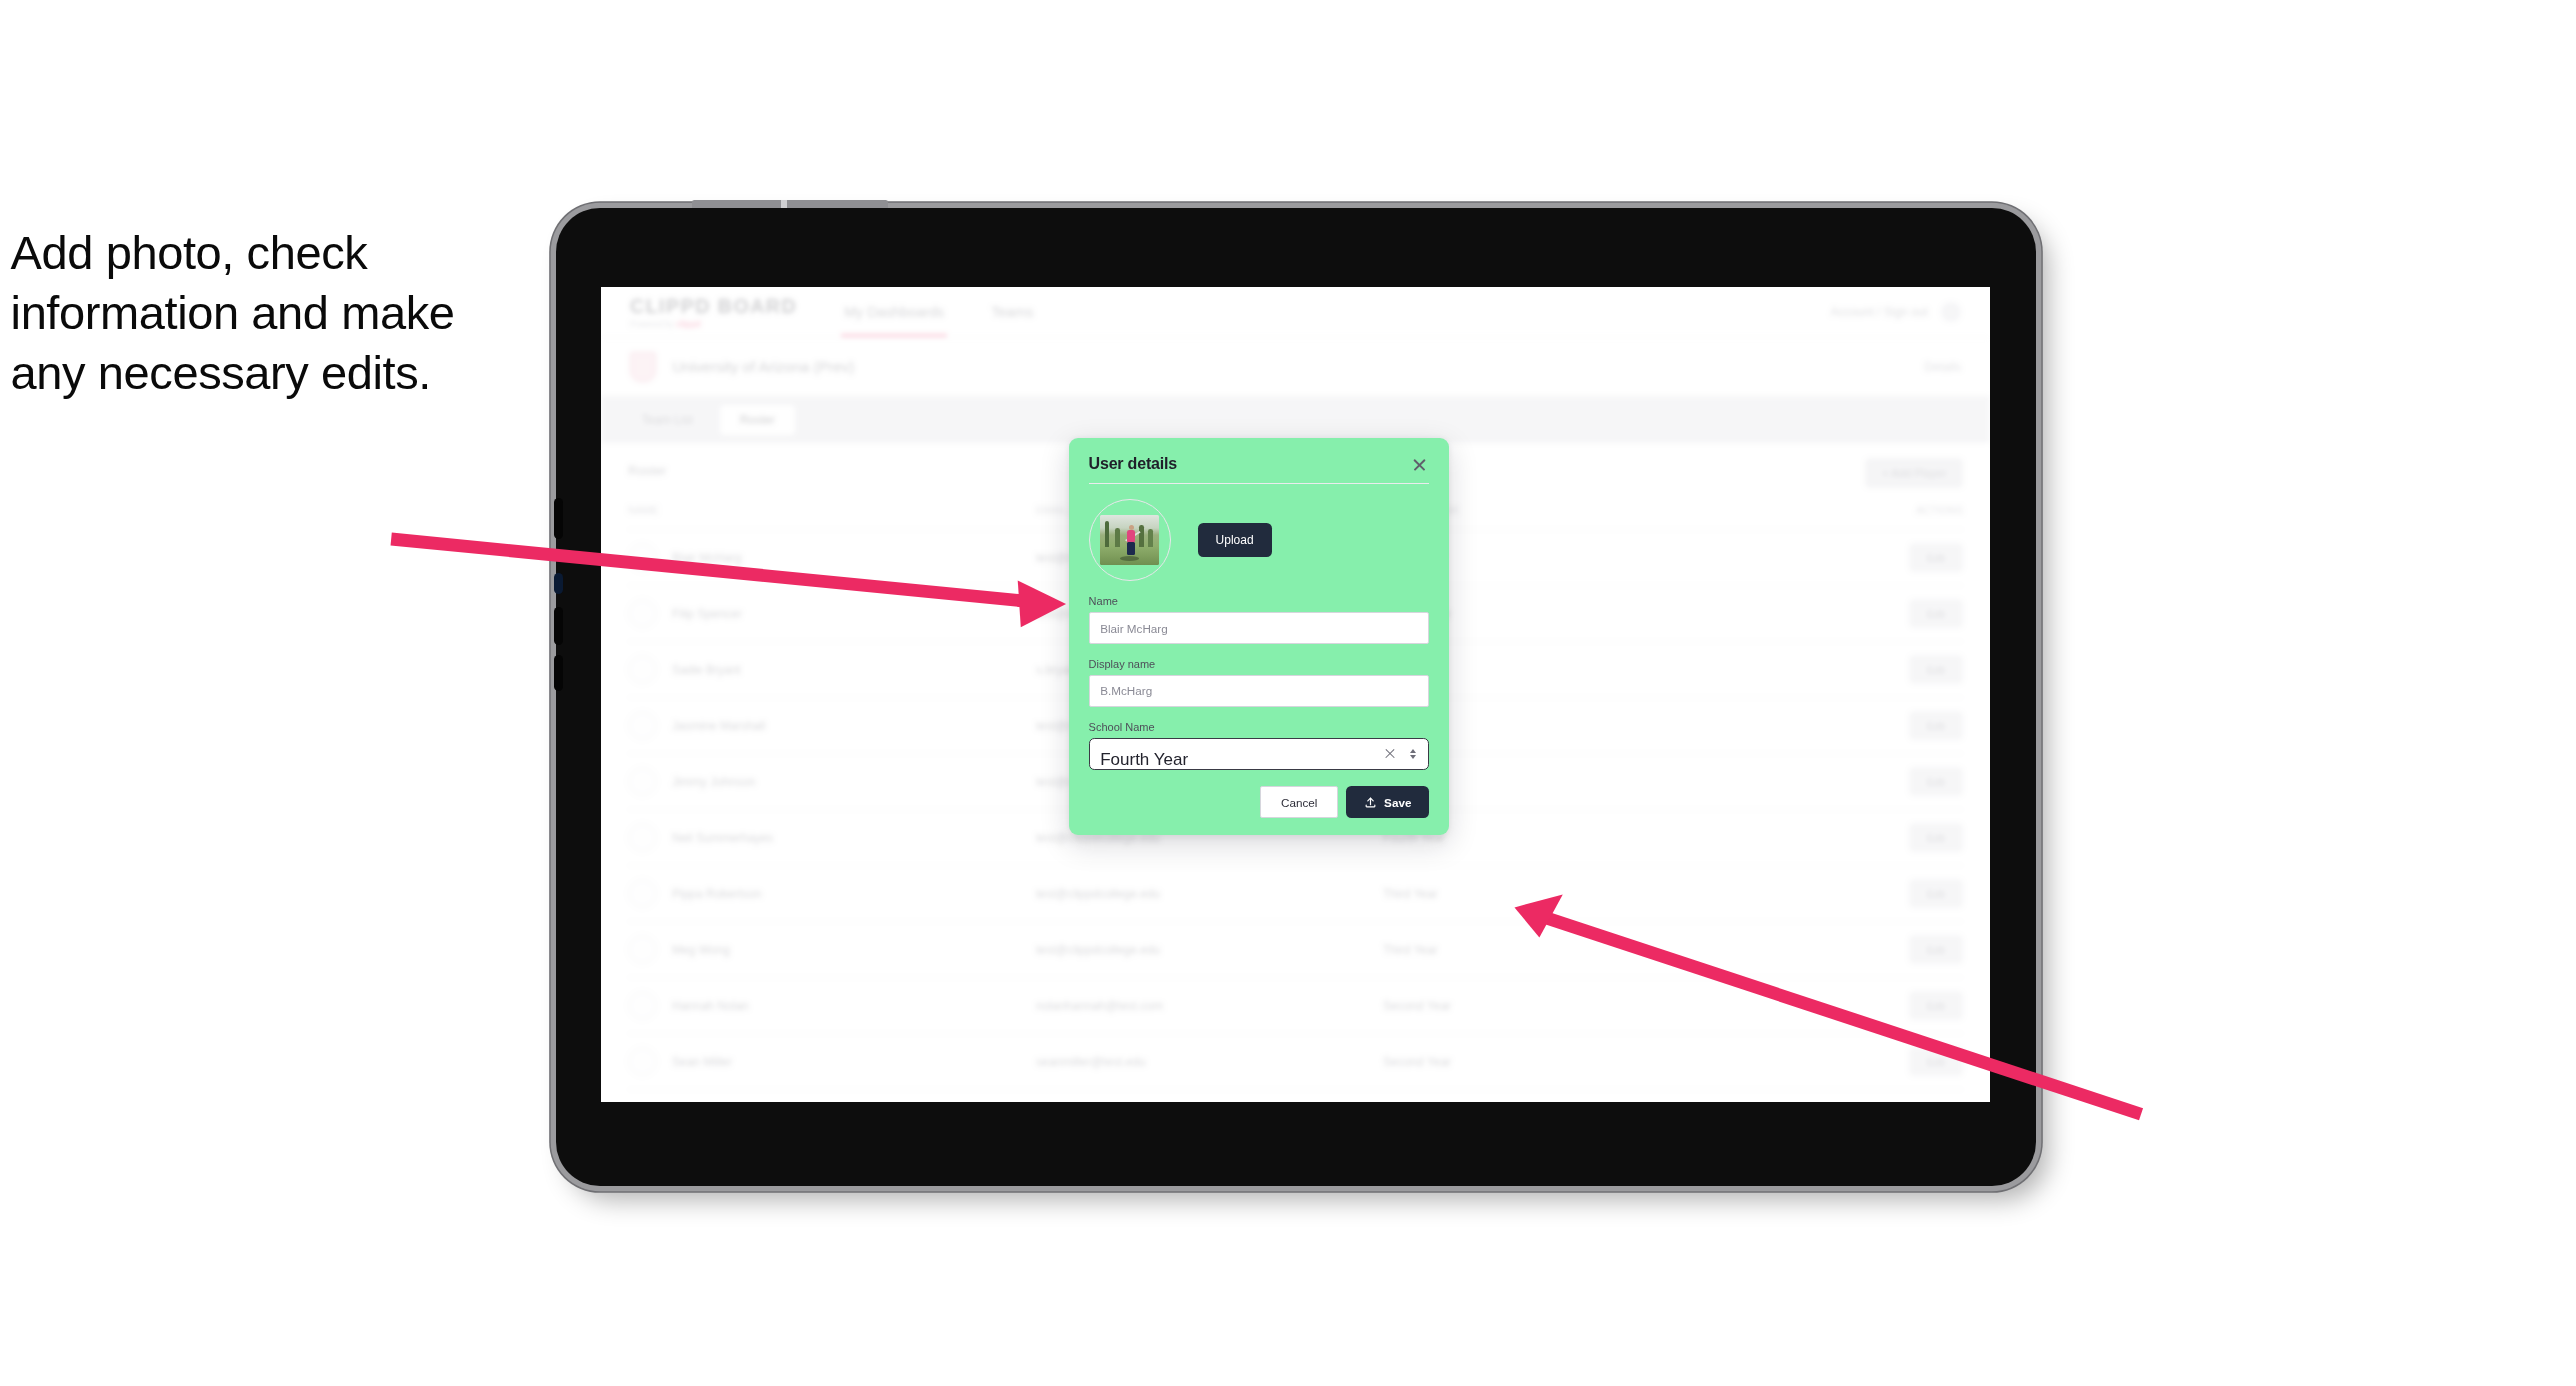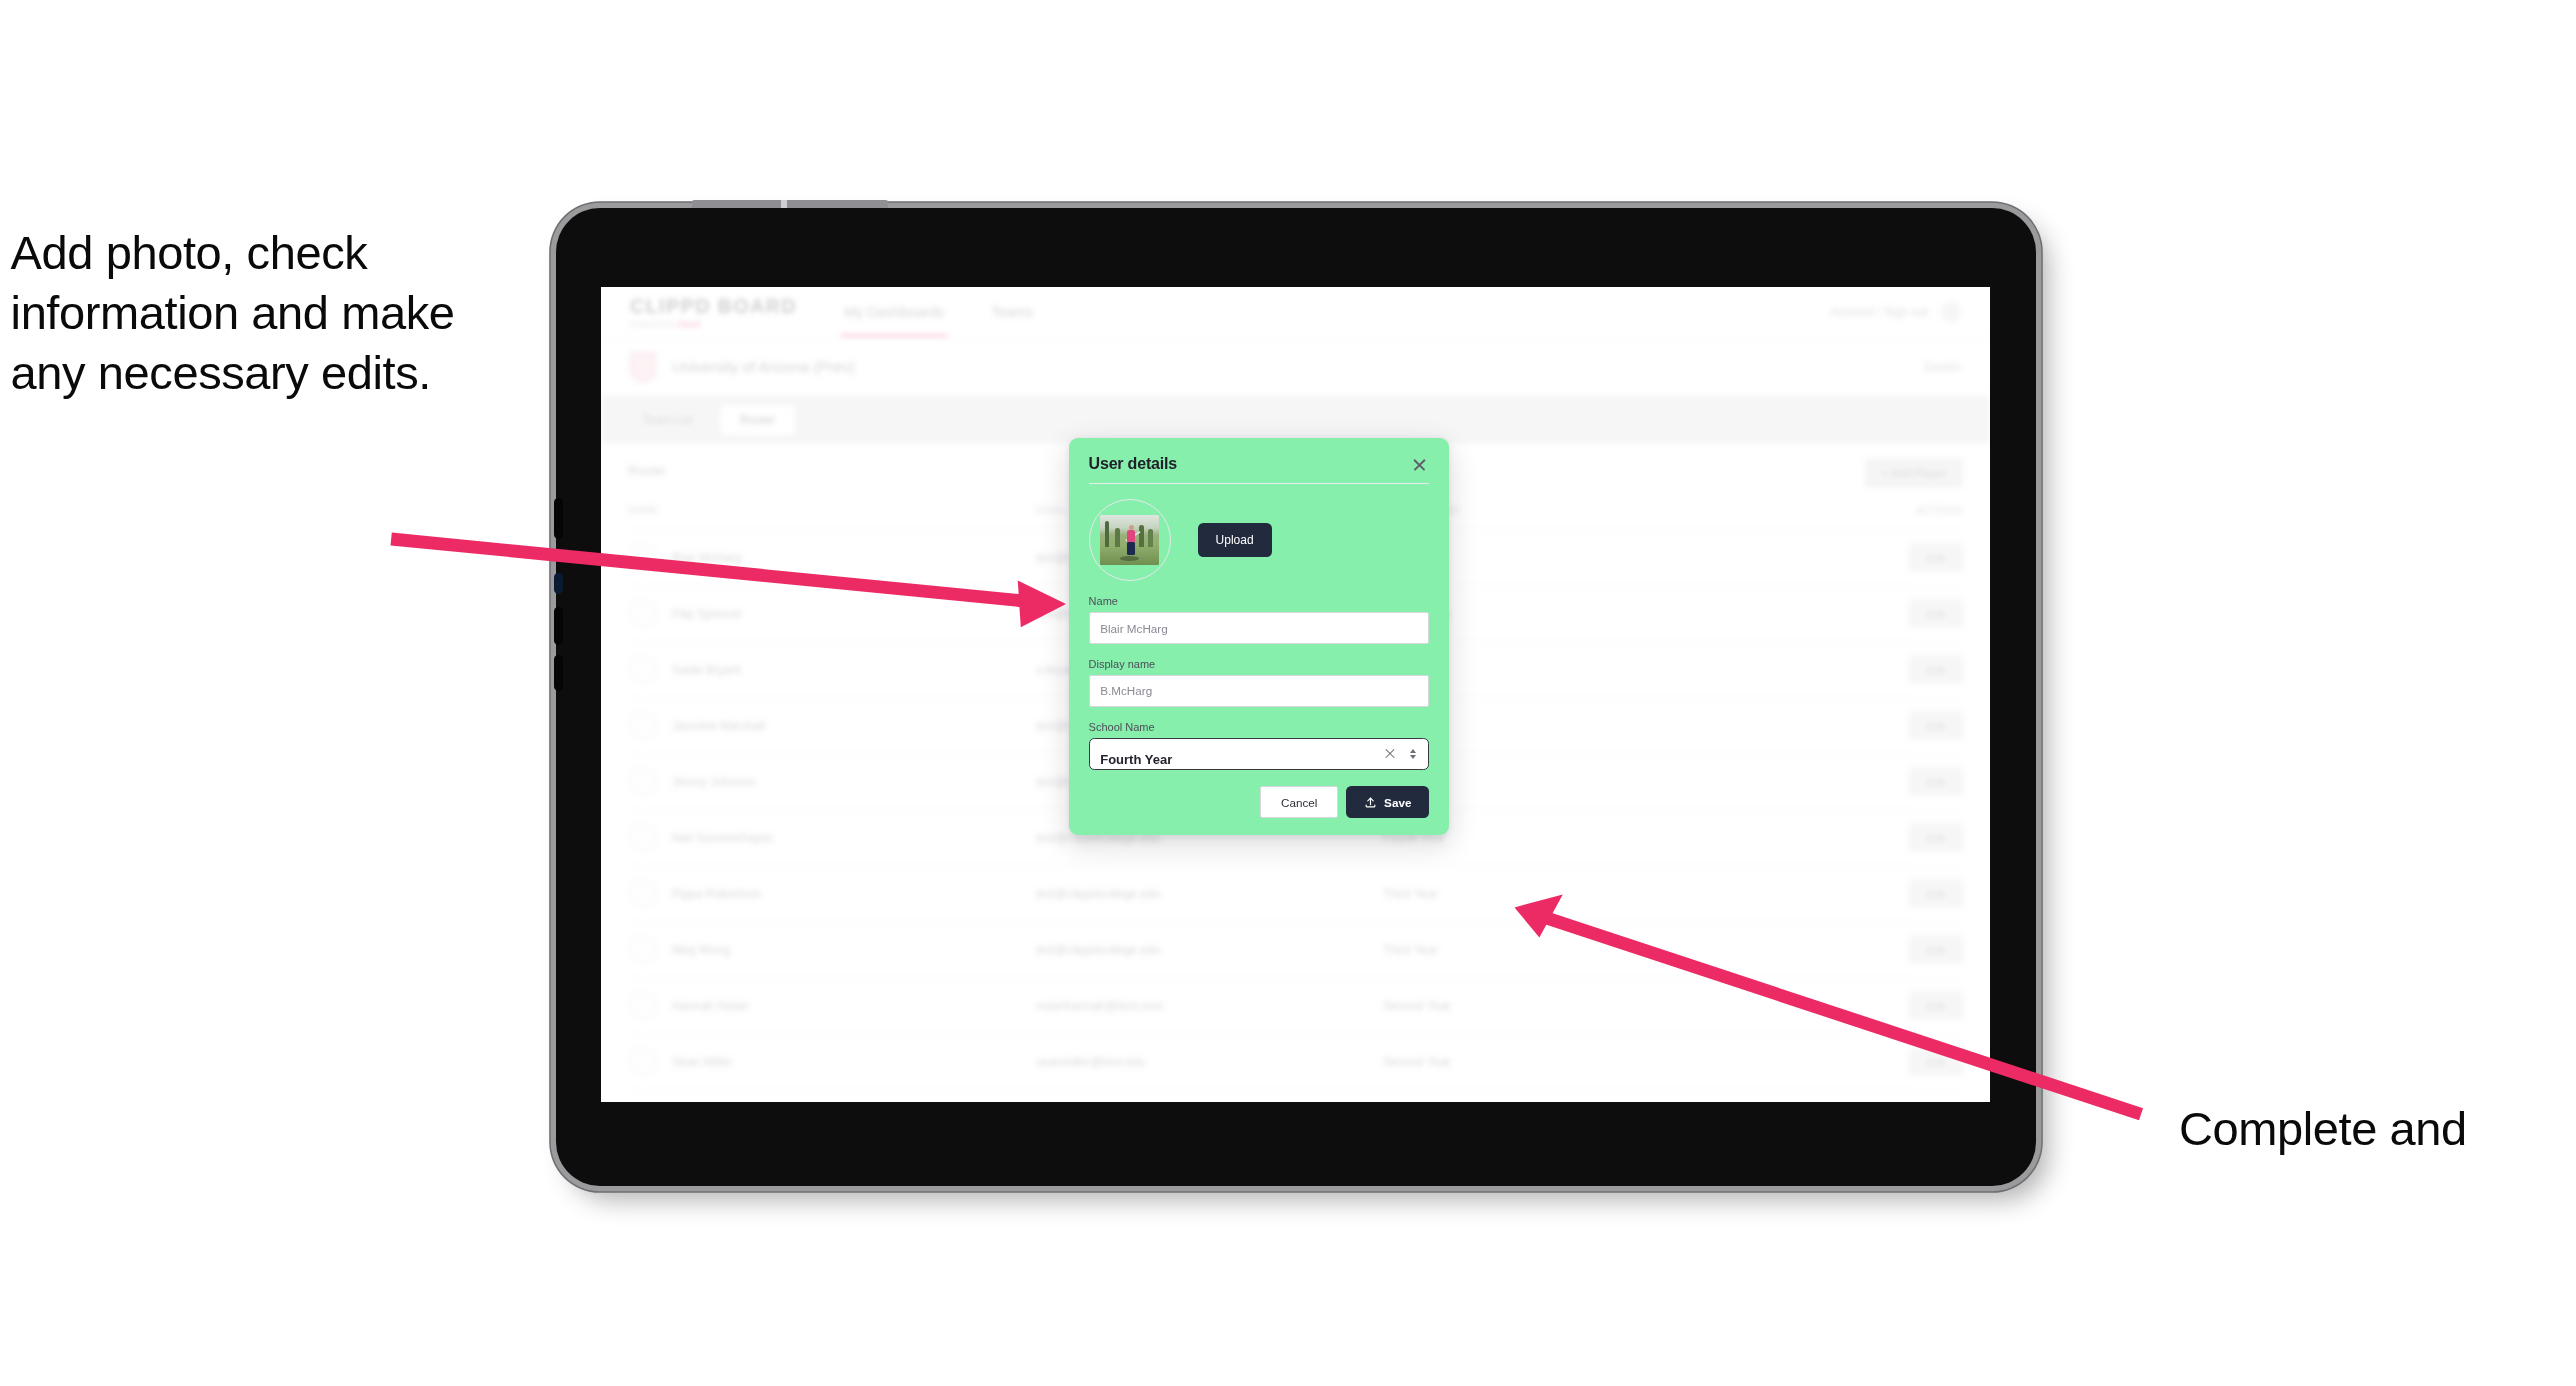--- a/index.html
+++ b/index.html
@@ -317,21 +317,21 @@
 
   #school-year-select {
     width:100%; height:32px;
     border:0.8px solid #3a3a45; border-radius:5.3px;
     display:flex; align-items:center;
     padding: 0 9px 0 10.6px;
     background:#ffffff;
     cursor:pointer;
   }
   #school-year-value {
-    font-size:13px; color:#23232d; font-weight:700;margin-top:12px;
+    font-size:17px; color:#23232d; font-weight:400;margin-top:12px;
   }
   #school-year-clear {
     margin-left:auto; position:relative;
     width:13.6px; height:13.6px; cursor:pointer;
   }
   #school-year-clear::before,
   #school-year-clear::after {
     content:""; position:absolute; left:0.8px; top:6px;
     width:12px; height:1.2px; background:#6d6d78;
   }
@@ -372,21 +372,20 @@
     cursor:pointer;
   }
   #save-upload-icon { display:block; }
 </style>
 </head>
 <body>
 
 <div class="annotation" id="annotation-left">Add photo, check information and make any necessary edits.</div>
 
 <div class="annotation" id="annotation-right">
-  <div>Complete and</div>
 </div>
 
 <div id="tablet">
   <div id="tablet-top-button"></div>
   <div class="side-button" id="side-button-1"></div>
   <div class="side-button" id="side-button-2"></div>
   <div class="side-button" id="side-button-3"></div>
   <div class="side-button" id="side-button-4"></div>
   <div class="side-button" id="side-button-5"></div>
 

